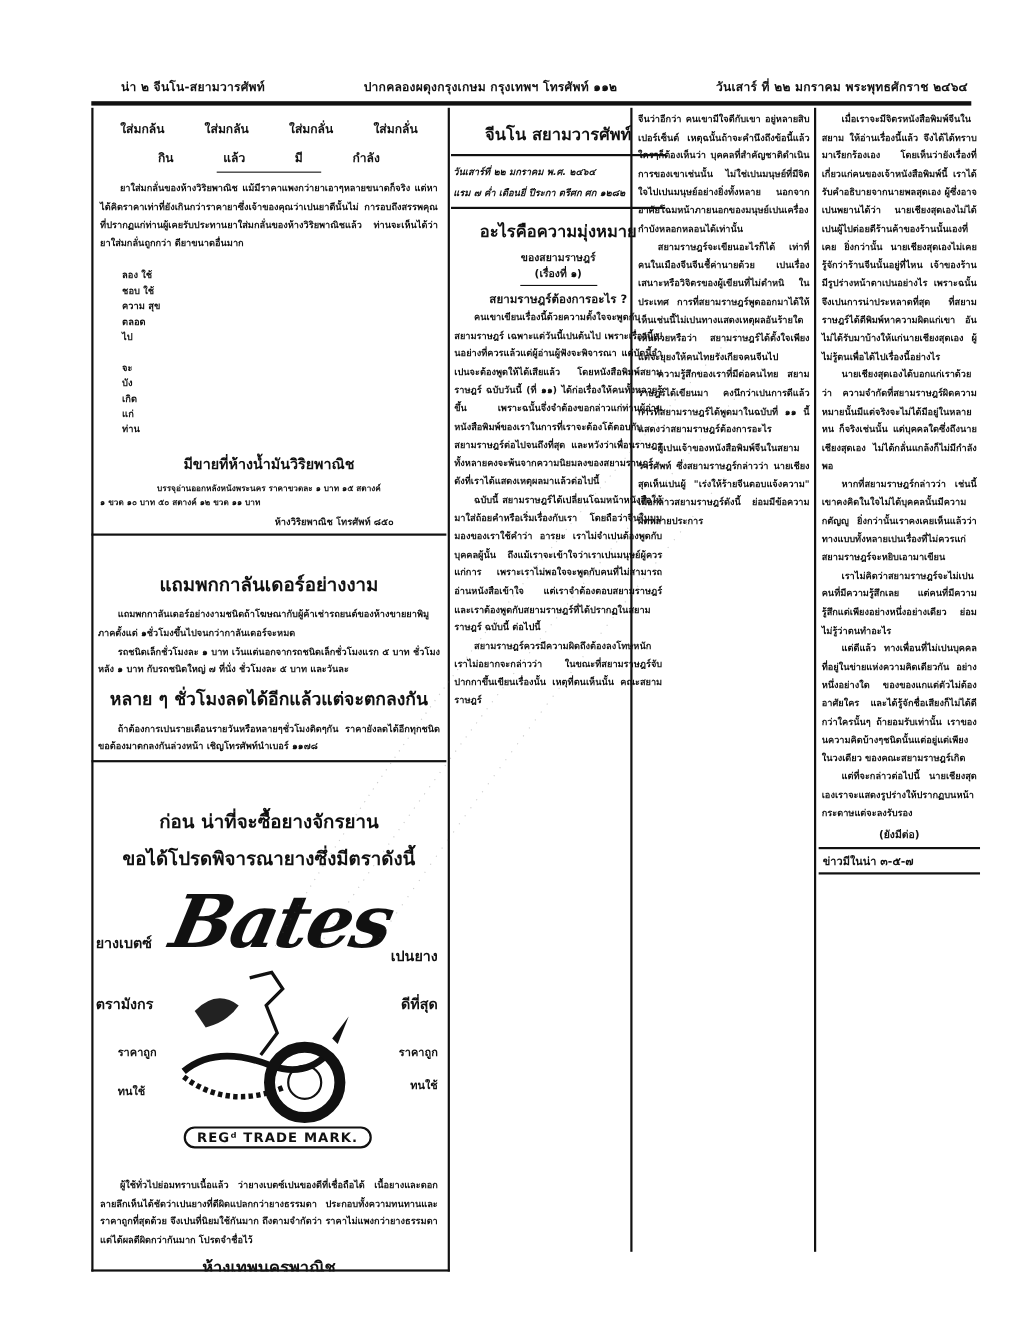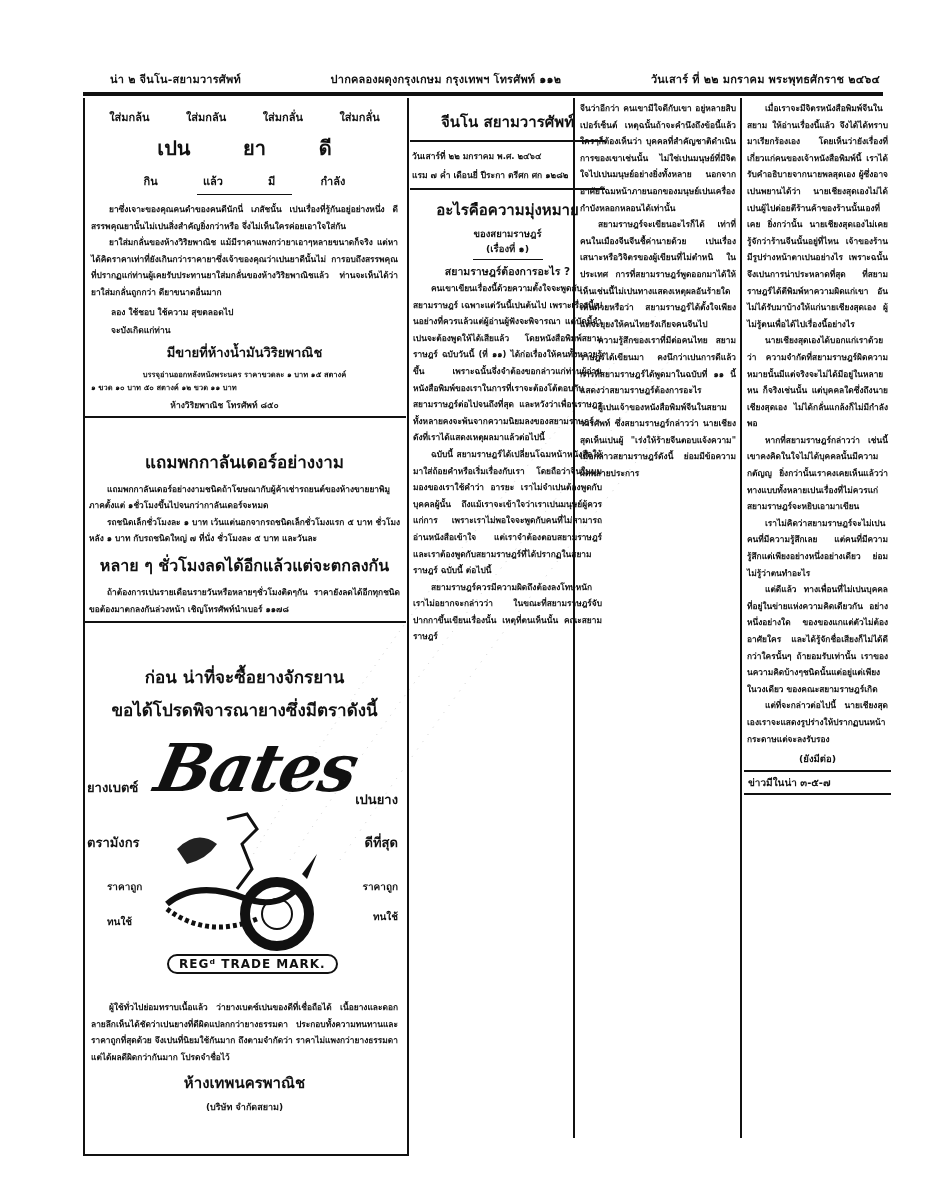--- a/index.html
+++ b/index.html
@@ -17,34 +17,34 @@
   .col4 { left:661px; width:147px; }
   .c { text-align:center; }
   .b { font-weight:bold; }
   p.body { margin:0; font-size:8.4px; line-height:16.6px; text-align:justify; font-weight:bold; }
   p.indent { text-indent:18px; }
   .hr { height:2px; background:#111; margin:4px 0; }
   .ad1-top { display:flex; justify-content:space-around; font-size:11px; font-weight:bold; margin-top:10px; }
   .ad1-big { display:flex; justify-content:space-around; font-size:20px; font-weight:bold; margin:6px 40px 0; }
   .ad1-row { display:flex; justify-content:space-around; font-size:11px; font-weight:bold; margin:8px 30px 4px; }
   .ad1-under { width:95px; height:1px; background:#111; margin:2px auto 6px; }
-  .smallrow { display:flex; justify-content:flex-start; font-size:8.5px; font-weight:bold; margin:4px 20px; }
+  .smallrow { display:flex; justify-content:flex-end; font-size:8.5px; font-weight:bold; margin:14px 20px;flex-direction:column; }
   .ad-h { font-size:13px; font-weight:bold; text-align:center; margin:5px 0; }
   .ad-h2 { font-size:17px; font-weight:bold; text-align:center; margin:6px 0; }
   .bates-wrap { position:relative; height:270px; margin-top:6px; }
   .bates-logo { position:absolute; left:70px; top:0; font-family:"DejaVu Serif", serif; font-style:italic;
                 font-weight:bold; font-size:66px; letter-spacing:-2px; transform:skew(-12deg); }
   .side-l { position:absolute; left:0; font-size:13px; font-weight:bold; }
   .side-r { position:absolute; right:4px; font-size:13px; font-weight:bold; text-align:right; }
   .side-s { font-size:10px; }
   .trademark { position:absolute; left:80px; top:225px; border:2px solid #111; border-radius:10px;
                padding:1px 10px; font-size:12px; font-weight:bold; letter-spacing:1px; }
   .dragon { position:absolute; left:70px; top:80px; }
   .mast { font-size:15px; font-weight:bold; text-align:center; margin:12px 0 6px; }
-  .datel { font-size:8.5px; font-weight:bold; padding:3px 0 2px 2px; }
+  .datel { font-size:8.5px; font-weight:bold; padding:3px 0 2px 2px;font-style:italic; }
   .headline { font-size:15px; font-weight:bold; text-align:center; margin:8px 0 4px; }
   .sub { font-size:9.5px; font-weight:bold; text-align:center; margin:0 0; }
   .sub-ul { width:70px; height:1px; background:#111; margin:3px auto; }
   .cont { font-size:9.5px; font-weight:bold; text-align:center; margin:4px 0; }
   .footbox { border-top:2px solid #111; border-bottom:2px solid #111; font-size:10px; font-weight:bold;
              padding:3px 4px; margin-top:4px; }
   .speckle { position:absolute; pointer-events:none; opacity:0.35; }
 </style>
 </head>
 <body>
@@ -64,52 +64,46 @@
   <div style="position:absolute;left:0;top:1056px;width:326px;height:2px;background:#111"></div>
 
   <div class="col col1">
     <section style="padding:0 8px">
       <div class="ad1-top">
         <span>ใส่มกล้น</span>
         <span>ใส่มกลัน</span>
         <span>ใส่มกลั่น</span>
         <span>ใส่มกลั่น</span>
       </div>
-      <div class="ad1-big">
-        <span>เปน</span>
-        <span>ยา</span>
-        <span>ดี</span>
-      </div>
       <div class="ad1-row">
         <span>กิน</span>
         <span>แล้ว</span>
         <span>มี</span>
         <span>กำลัง</span>
       </div>
       <div class="ad1-under"></div>
-      <p class="body indent">ยาซึ่งเจาะของคุณคนดำของคนดีนักนี่ เภสัชนั้น เปนเรื่องที่รู้กันอยู่อย่างหนึ่ง ดีสรรพคุณยานั้นไม่เปนสิ่งสำคัญยิ่งกว่าหรือ จึ่งไม่เห็นใครค่อยเอาใจใส่กัน</p>
       <p class="body indent">ยาใส่มกลั่นของห้างวิริยพาณิช แม้มีราคาแพงกว่ายาเอาๆหลายขนาดก็จริง แต่หาได้คิดราคาเท่าที่ยังเกินกว่าราคายาซึ่งเจ้าของคุณว่าเปนยาดีนั้นไม่ การอบถึงสรรพคุณที่ปรากฏแก่ท่านผู้เคยรับประทานยาใส่มกลั่นของห้างวิริยพาณิชแล้ว ท่านจะเห็นได้ว่ายาใส่มกลั่นถูกกว่า ดียาขนาดอื่นมาก</p>
       <div class="smallrow">
         <span>ลอง ใช้</span>
         <span>ชอบ ใช้</span>
         <span>ความ สุข</span>
         <span>ตลอด</span>
         <span>ไป</span>
       </div>
       <div class="smallrow">
         <span>จะ</span>
         <span>บัง</span>
         <span>เกิด</span>
         <span>แก่</span>
         <span>ท่าน</span>
       </div>
       <div class="ad-h">มีขายที่ห้างน้ำมันวิริยพาณิช</div>
       <div class="c b" style="font-size:7.5px;line-height:13px">บรรจุอ่านออกหลังหนังพระนคร ราคาขวดละ ๑ บาท ๑๕ สตางค์</div>
       <div class="b" style="font-size:7.5px;line-height:13px">๑ ขวด ๑๐ บาท ๕๐ สตางค์ ๑๒ ขวด ๑๑ บาท</div>
-      <div class="b" style="font-size:8.5px;text-align:center;padding-right:40px;margin-top:4px">ห้างวิริยพาณิช โทรศัพท์ ๘๕๐</div>
+      <div class="b" style="font-size:8.5px;text-align:right;padding-right:40px;margin-top:4px">ห้างวิริยพาณิช โทรศัพท์ ๘๕๐</div>
     </section>
     <div class="hr"></div>
 
     <section style="padding:20px 6px 0">
       <div class="ad-h2">แถมพกกาลันเดอร์อย่างงาม</div>
       <p class="body indent">แถมพกกาลันเดอร์อย่างงามชนิดถ้าโฆษณากับผู้ค้าเช่ารถยนต์ของห้างขายยาพิมูภาคตั้งแต่ ๑ชั่วโมงขึ้นไปจนกว่ากาลันเดอร์จะหมด</p>
       <p class="body indent">รถชนิดเล็กชั่วโมงละ ๑ บาท เว้นแต่นอกจากรถชนิดเล็กชั่วโมงแรก ๕ บาท ชั่วโมงหลัง ๑ บาท กับรถชนิดใหญ่ ๗ ที่นั่ง ชั่วโมงละ ๕ บาท และวันละ</p>
       <div class="ad-h2" style="font-size:16px">หลาย ๆ ชั่วโมงลดได้อีกแล้วแต่จะตกลงกัน</div>
       <p class="body indent">ถ้าต้องการเปนรายเดือนรายวันหรือหลายๆชั่วโมงติดๆกัน ราคายังลดได้อีกทุกชนิด ขอต้องมาตกลงกันล่วงหน้า เชิญโทรศัพท์นำเบอร์ ๑๑๗๘</p>
     </section>

